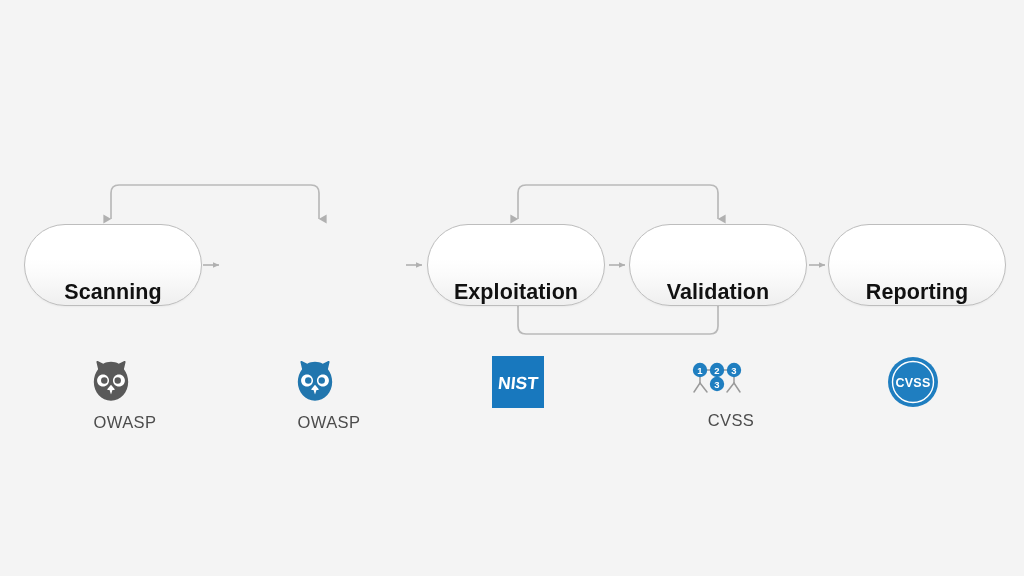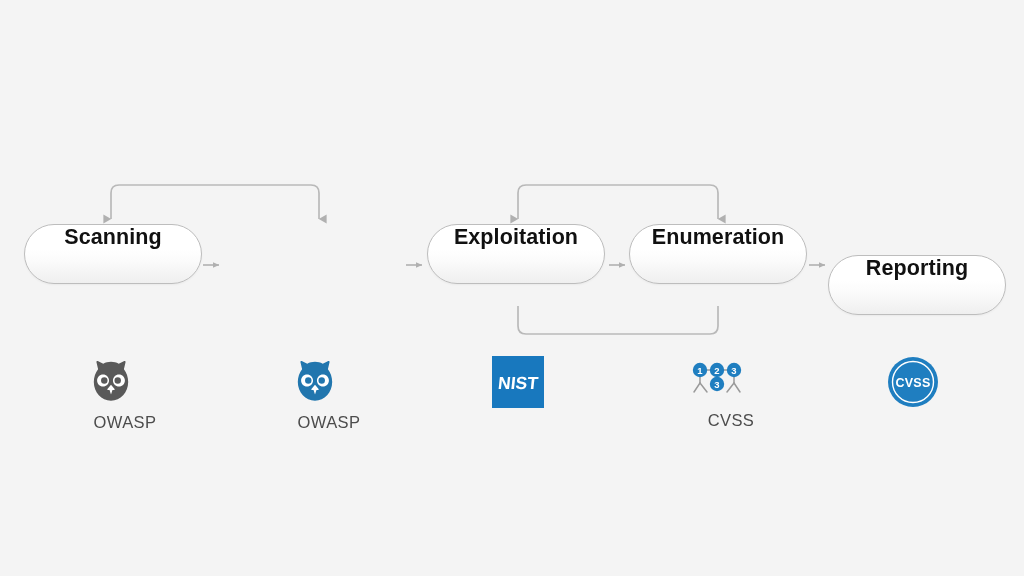--- a/index.html
+++ b/index.html
@@ -19,26 +19,26 @@
     position: absolute;
     inset: 0;
     width: 1024px;
     height: 576px;
   }
 
   
   .node {
     position: absolute;
     box-sizing: border-box;
-    height: 60px;
+    height: 82px;
     border: 1.6px solid #bdbdbd;
     border-radius: 41px;
     background: linear-gradient(180deg, #ffffff 0%, #ffffff 42%, #fbfbfb 62%, #efefef 100%);
     display: flex;
-    align-items: flex-start;
+    align-items: flex-end;
     justify-content: center;
     box-shadow: 0 1px 2px rgba(0,0,0,0.045);
   }
   .node-label {
     font-size: 21.5px;
     font-weight: bold;
     color: #111111;
     letter-spacing: 0.1px;
     white-space: nowrap;
   }
@@ -116,24 +116,24 @@
   <div class="node" style="left:24px; top:224px; width:178px;">
     <span class="node-label">Scanning</span>
   </div>
 
 
   <div class="node" style="left:427px; top:224px; width:178px;">
     <span class="node-label">Exploitation</span>
   </div>
 
   <div class="node" style="left:629px; top:224px; width:178px;">
-    <span class="node-label">Enumeration</span>
-  </div>
-
-  <div class="node" style="left:828px; top:224px; width:178px;margin-top:31px;">
+    <span class="node-label">Validation</span>
+  </div>
+
+  <div class="node" style="left:828px; top:224px; width:178px;">
     <span class="node-label">Reporting</span>
   </div>
 
   <div class="logo-cell" style="left:36px; top:356px;">
     <div class="logo-mark">
       <svg width="50" height="50" viewBox="0 0 64 64" xmlns="http://www.w3.org/2000/svg">
         <path fill="#595959" d="M32 6c-3.6 0-7 .9-9.9 2.5L15 5.2c-.9-.4-1.8.4-1.6 1.4l2.1 9.1C12.1 20 10 25.7 10 32c0 13.3 9.8 24 22 24s22-10.7 22-24c0-6.3-2.1-12-5.5-16.3l2.1-9.1c.2-1-.7-1.8-1.6-1.4l-7.1 3.3C38.9 6.9 35.6 6 32 6z"></path>
         <path fill="#ffffff" d="M21.8 22.4c-4.3 0-7.6 3.4-7.6 7.7s3.3 7.7 7.6 7.7 7.7-3.4 7.7-7.7-3.4-7.7-7.7-7.7zm20.4 0c-4.3 0-7.7 3.4-7.7 7.7s3.4 7.7 7.7 7.7 7.6-3.4 7.6-7.7-3.3-7.7-7.6-7.7z"></path>
         <circle fill="#595959" cx="23.4" cy="30.1" r="4.1"></circle>
         <circle fill="#595959" cx="40.6" cy="30.1" r="4.1"></circle>

